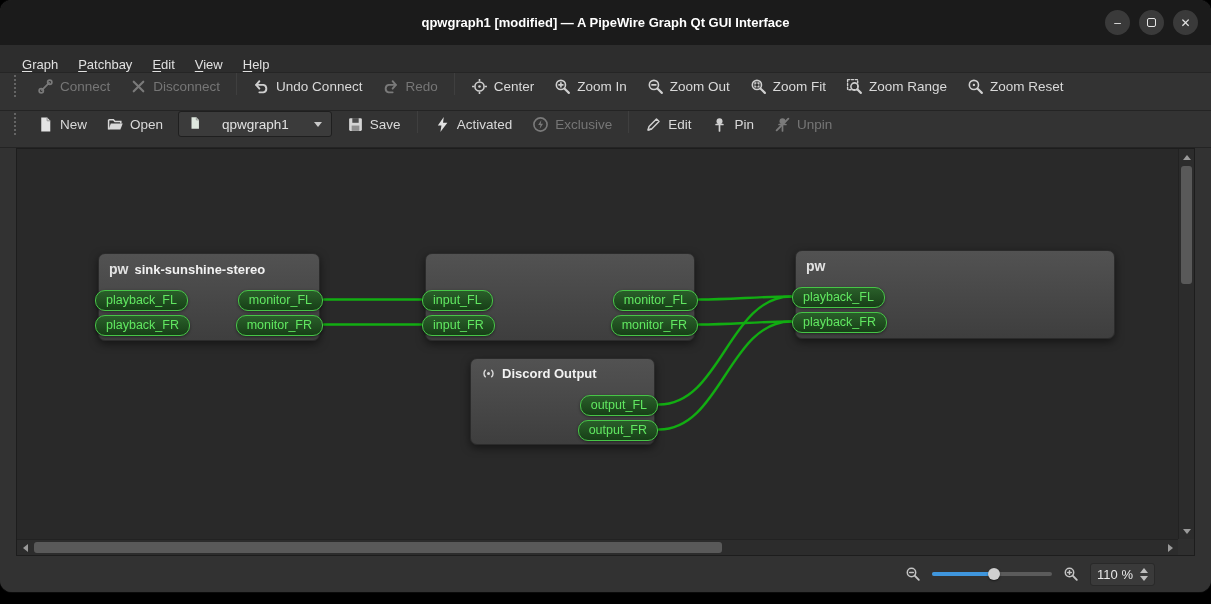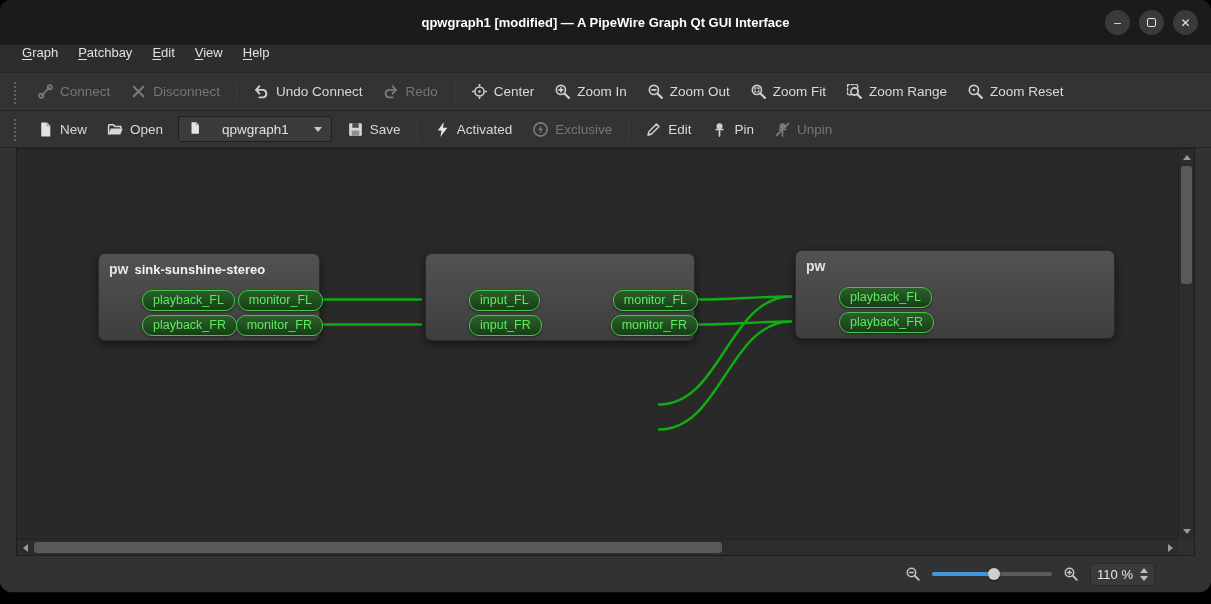--- a/index.html
+++ b/index.html
@@ -10,25 +10,25 @@
   
   .titlebar { height:45px; background:#1b1b1b; display:flex; align-items:center; justify-content:center; position:relative; }
   .title { color:#ffffff; font-weight:bold; font-size:13px; }
   .winbtns { position:absolute; right:13px; top:0; height:100%; display:flex; align-items:center; gap:9px; }
   .winbtn { width:25px; height:25px; border-radius:50%; background:#3a3a3a; color:#e6e6e6;
             display:flex; align-items:center; justify-content:center; font-size:12px; line-height:1; }
   .maxsq { width:9px; height:9px; border:1.5px solid #e6e6e6; border-radius:2px; display:block; }
 
   
   .menubar { height:28px; background:#2d2d2d; border-bottom:1px solid #252525; display:flex; align-items:stretch; padding-left:12px; }
-  .menu-item { display:flex; align-items:flex-start; padding:0 10px; color:#e0e0e0; font-size:13px; }
+  .menu-item { display:flex; align-items:flex-end; padding:0 10px; color:#e0e0e0; font-size:13px; }
   .menu-item u { text-underline-offset:2px; }
 
   
-  .toolbar { height:38px; background:#333333; border-bottom:1px solid #242424; display:flex; align-items:center; padding:0 8px; gap:2px; }
+  .toolbar { height:38px; background:#333333; border-bottom:1px solid #242424; display:flex; align-items:flex-start; padding:0 8px; gap:2px; }
   .toolbar.second { height:37px; }
   .tb-handle { width:6px; height:24px; margin:0 8px 0 4px;
                background-image:radial-gradient(circle, #646464 1.1px, transparent 1.3px);
                background-size:4px 4px; background-position:1px 1px; }
   .tbtn { display:flex; align-items:center; gap:6px; padding:5px 9px; border-radius:3px;
           color:#d9d9d9; font-size:13.5px; white-space:nowrap; }
   .tbtn .ticon { display:flex; color:#cfcfcf; }
   .tbtn.disabled { color:#767676; }
   .tbtn.disabled .ticon { color:#7a7a7a; }
   .tb-sep { width:1px; height:22px; background:#272727; border-right:1px solid #3f3f3f; margin:0 5px; }
@@ -42,21 +42,21 @@
   .view { position:absolute; left:0; top:0; right:16px; bottom:16px; overflow:hidden; }
   .gsvg { position:absolute; left:0; top:0; }
   .node { position:absolute; background:linear-gradient(180deg,#525252,#3e3e3e); border:1px solid #2b2b2b;
           border-radius:7px; box-shadow:0 3px 8px rgba(0,0,0,.5); }
   .node-title { display:flex; align-items:center; gap:6px; padding:7px 10px 0; color:#f2f2f2;
                 font-size:13px; font-weight:bold; white-space:nowrap; overflow:hidden; }
   .nicon-pw { font-size:14px; font-weight:bold; color:#e2e2e2; }
   .port { position:absolute; height:21px; line-height:19px; padding:0 10px; border-radius:10px;
           border:1px solid #46c546; background:linear-gradient(180deg,#2a5f2a,#173f17);
           color:#61e861; font-size:12.5px; box-shadow:0 1px 3px rgba(0,0,0,.45); white-space:nowrap; }
-  .port.in  { left:-4px;margin-left:47px; }
+  .port.in  { left:-4px; }
   .port.out { right:-4px; }
   .row1 { top:36px; } .row2 { top:61px; }
 
   
   .vscroll { position:absolute; top:0; right:0; bottom:16px; width:16px; background:#2c2c2c; border-left:1px solid #222; }
   .hscroll { position:absolute; left:0; right:16px; bottom:0; height:16px; background:#2c2c2c; border-top:1px solid #222; }
   .corner  { position:absolute; right:0; bottom:0; width:16px; height:16px; background:#2f2f2f; }
   .sb-btn { position:absolute; width:16px; height:16px; display:flex; align-items:center; justify-content:center; }
   .thumb-v { position:absolute; left:2px; right:2px; top:17px; height:118px; background:#595959; border-radius:3px; }
   .thumb-h { position:absolute; top:2px; bottom:2px; left:17px; width:688px; background:#595959; border-radius:3px; }
@@ -337,20 +337,33 @@
       </div>
 
       <div class="node" style="left:778px; top:101px; width:320px; height:89px;">
         <div class="node-title">
           <span class="nicon-pw">pw</span>
         </div>
         <div class="port in row1">playback_FL</div>
         <div class="port in row2">playback_FR</div>
       </div>
 
+      <div class="node" style="left:453px; top:209px; width:185px; height:87px;">
+        <div class="node-title">
+          <span style="display:flex;">
+              <svg width="15" height="15" viewBox="0 0 16 16" fill="none" stroke="#dcdcdc" stroke-width="1.5" stroke-linecap="round">
+                <circle cx="8" cy="8" r="1.6" fill="#dcdcdc" stroke="none"></circle>
+                <path d="M4.6 4.6 a4.8 4.8 0 0 0 0 6.8 M11.4 4.6 a4.8 4.8 0 0 1 0 6.8"></path>
+              </svg>
+            </span>
+          <span>Discord Output</span>
+        </div>
+        <div class="port out row1">output_FL</div>
+        <div class="port out row2">output_FR</div>
+      </div>
     </div>
 
     <div class="vscroll">
       <div class="sb-btn" style="top:0;">
           <span class="tri-up"></span>
         </div>
       <div class="thumb-v"></div>
       <div class="sb-btn" style="bottom:0;">
           <span class="tri-down"></span>
         </div>

